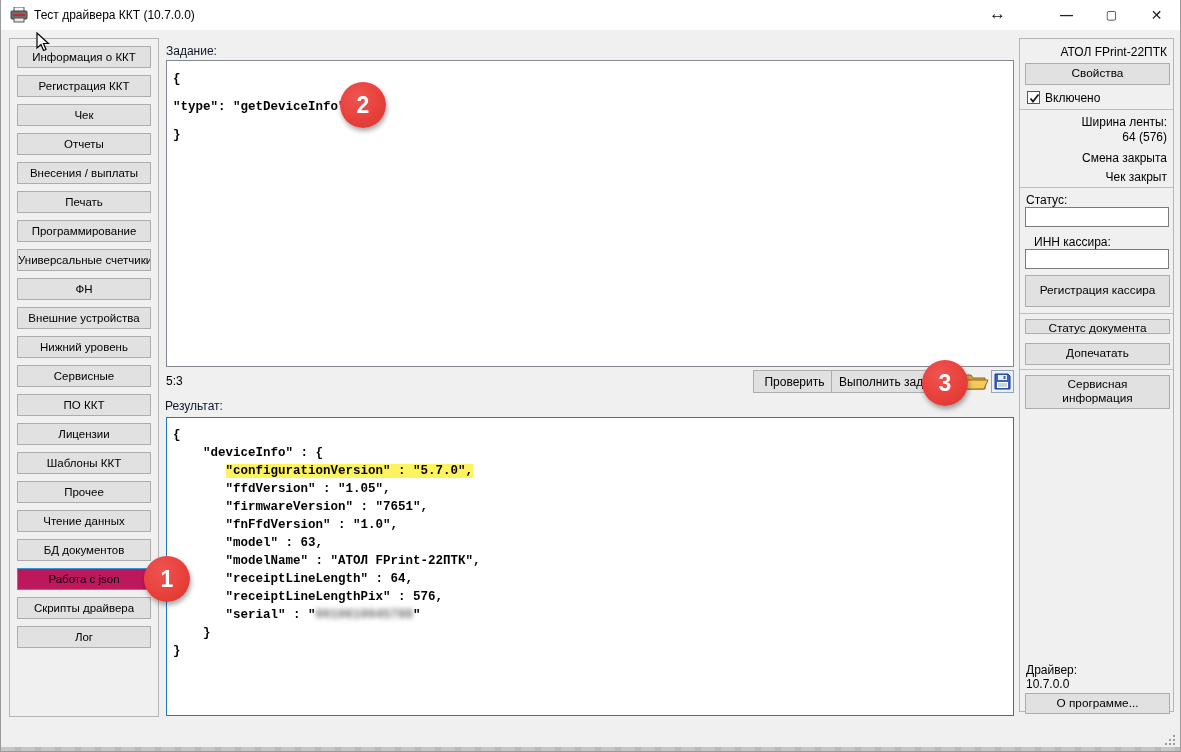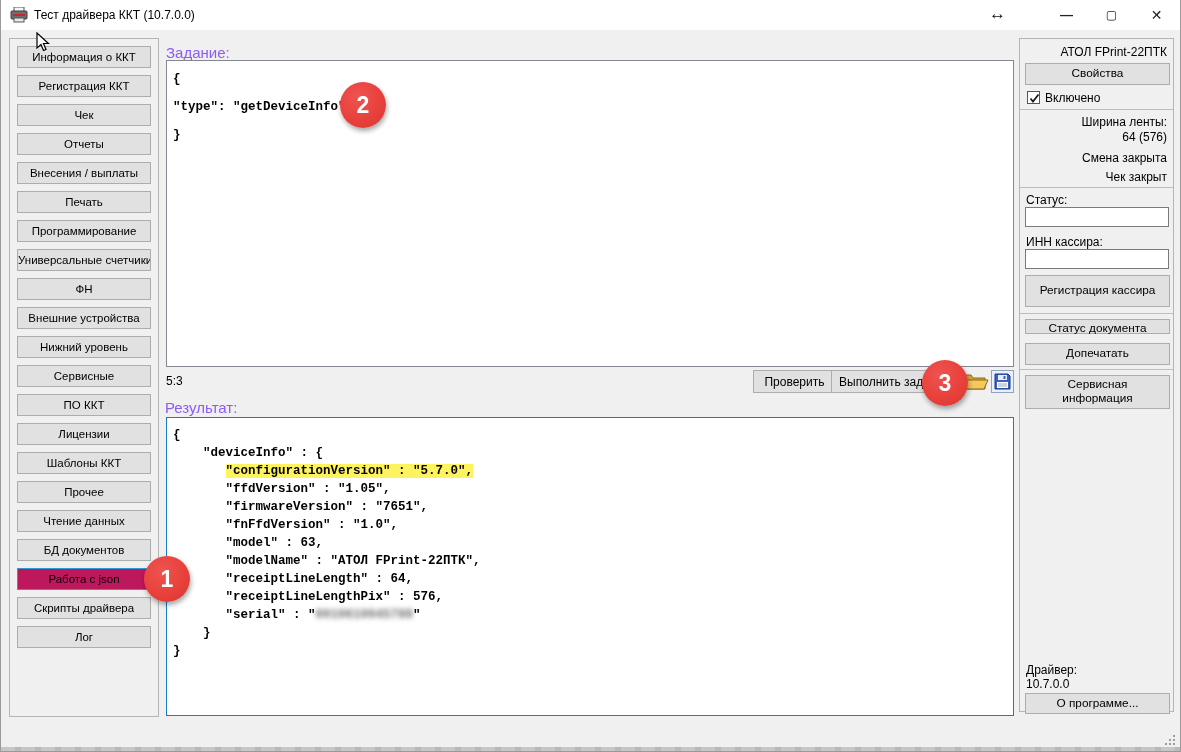--- a/index.html
+++ b/index.html
@@ -24,21 +24,21 @@
 
   
   .sidebar { position:absolute; left:8px; top:8px; width:150px; height:679px;
              border:1px solid #b5b5b5; background:#f0f0f0; padding-top:7px; }
   .side-btn { display:block; width:134px; height:22px; margin:0 auto 7px auto;
               background:#e1e1e1; border:1px solid #adadad; font-family:"Liberation Sans",sans-serif;
               font-size:11.5px; color:#000; text-align:center; white-space:nowrap; overflow:hidden; cursor:default; }
   .side-btn.selected { background:#be185d; border:1px solid #3399d4; }
 
   
-  .field-label { position:absolute; font-size:15px; color:#8b5cf6; }
+  .field-label { position:absolute; font-size:12px; color:#0f172a; }
   .lbl-task { left:165px; top:14px; }
   .lbl-result { left:164px; top:369px; }
 
   .task-box { position:absolute; left:165px; top:30px; width:848px; height:307px;
               background:#fff; border:1px solid #828790; }
   .task-box pre { font-family:"Liberation Mono","DejaVu Sans Mono",monospace; font-weight:bold;
                   font-size:12.5px; line-height:14px; padding:11px 6px; white-space:pre; color:#000; }
 
   .caret-pos { position:absolute; left:165px; top:344px; font-size:12px; color:#000; }
 
@@ -67,21 +67,21 @@
   .dp-btn { position:absolute; left:5px; width:145px; background:#e1e1e1; border:1px solid #adadad;
             font-family:"Liberation Sans",sans-serif; font-size:11.8px; color:#000; cursor:default;
             line-height:1.15; padding:2px 6px; }
   .dp-props { top:24px; height:22px; }
   .dp-check-row { position:absolute; left:7px; top:52px; display:flex; gap:5px; }
   .dp-checkbox { width:13px; height:13px; background:#fff; border:1px solid #555; position:relative; }
   .dp-checkbox svg { position:absolute; left:1px; top:1px; }
   .dp-sep { position:absolute; left:0; width:153px; height:0; border-top:1px solid #bdbdbd; }
   .sep1 { top:70px; } .sep2 { top:148px; } .sep3 { top:274px; } .sep4 { top:330px; }
   .dp-tape-l { top:76px;padding-left:12px; } .dp-tape-v { top:91px; } .dp-shift { top:112px; } .dp-receipt { top:131px; }
-  .dp-cashier-l { left:6px; top:154px; } .dp-inn-l { left:6px; top:196px; }
+  .dp-cashier-l { left:6px; top:154px; } .dp-inn-l { left:14px; top:196px; }
   .dp-input { position:absolute; left:5px; width:144px; height:20px; background:#fff;
               border:1px solid #7a7a7a; font-size:12px; padding:0 3px; }
   .dp-cashier-i { top:168px; } .dp-inn-i { top:210px; }
   .dp-reg { top:236px; height:32px; }
   .dp-status { top:280px; height:15px; }
   .dp-reprint { top:304px; height:22px; }
   .dp-service { top:336px; height:34px; }
   .dp-driver-l { left:6px; top:624px; } .dp-driver-v { left:6px; top:638px; }
   .dp-about { top:654px; height:21px; }
 

